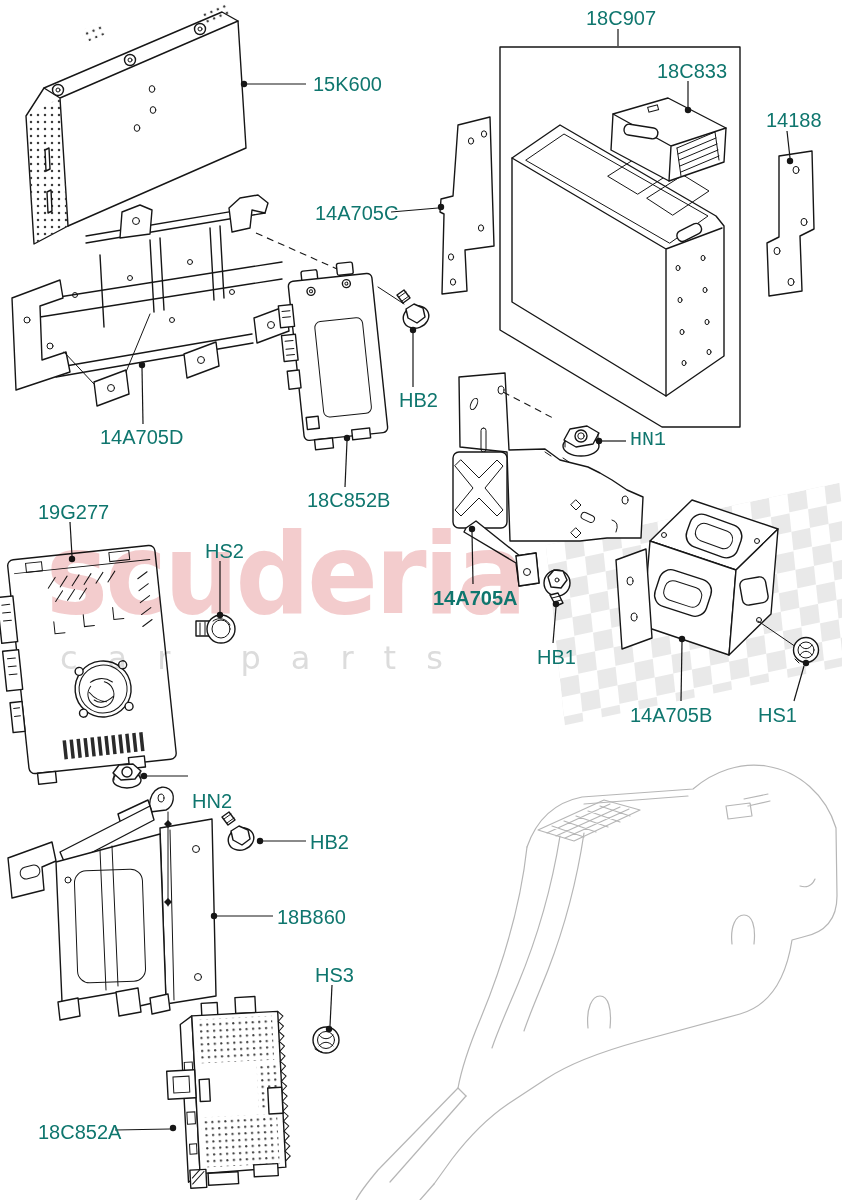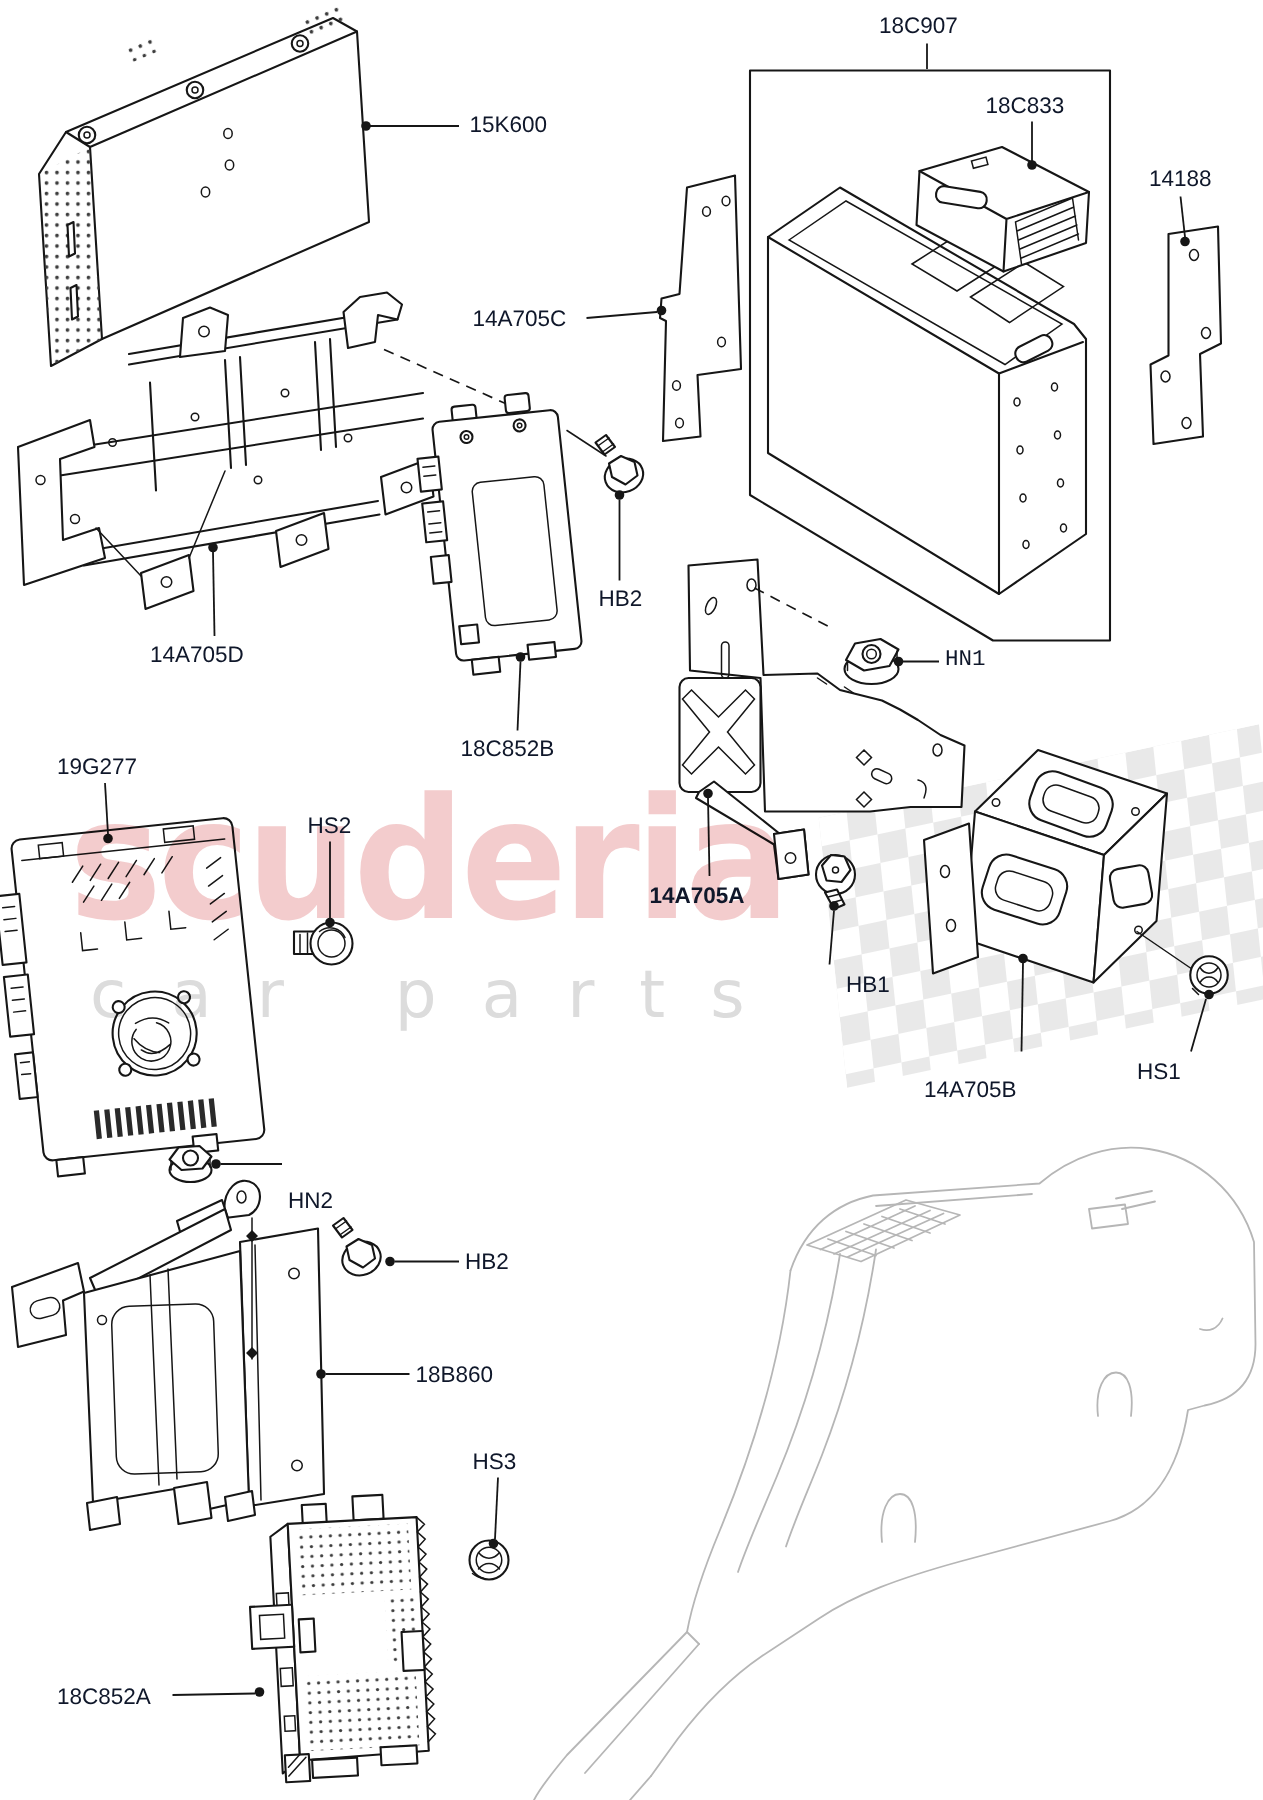--- a/index.html
+++ b/index.html
@@ -14,22 +14,22 @@
   #art .thin{stroke:#161616;stroke-width:1;fill:none;stroke-linecap:round}
   #art .lead{stroke:#161616;stroke-width:1.2;fill:none}
   #art .dash{stroke:#161616;stroke-width:1.1;fill:none;stroke-dasharray:7 5}
   #art .ldot{fill:#161616;stroke:none}
   #art .pd{fill:#3c3c3c;stroke:none}
   #art .gry{stroke:#b6b6b6;stroke-width:1.2;fill:none;stroke-linejoin:round;stroke-linecap:round}
   .wm-brand{position:absolute;left:46px;top:518px;z-index:3;line-height:1;
     font-family:"DejaVu Sans",sans-serif;font-weight:700;font-size:112px;letter-spacing:-3px;
     color:rgba(214,85,89,.30);transform:scaleX(.93);transform-origin:left top;mix-blend-mode:multiply}
   .wm-sub{position:absolute;left:60px;top:642px;z-index:3;line-height:1;
-    font-family:"DejaVu Sans",sans-serif;font-size:44px;letter-spacing:30px;color:#dcdcdc;mix-blend-mode:multiply}
-  .callout{position:absolute;z-index:4;font-size:15px;line-height:20px;color:#0f172a;white-space:nowrap;cursor:pointer}
+    font-family:"DejaVu Sans",sans-serif;font-size:32px;letter-spacing:30px;color:#dcdcdc;mix-blend-mode:multiply}
+  .callout{position:absolute;z-index:4;font-size:20px;line-height:20px;color:#0f766e;white-space:nowrap;cursor:pointer}
 </style>
 </head>
 <body>
 
 <div id="stage">
 
   <div class="checker"></div>
 
   <svg id="art" width="842" height="1200" viewBox="0 0 842 1200">
     <defs>
@@ -370,21 +370,21 @@
   <div class="callout" style="left: 657px; top: 61px;">18C833</div>
   <div class="callout" style="left: 766px; top: 110px;">14188</div>
   <div class="callout" style="left: 315px; top: 203px;">14A705C</div>
   <div class="callout" style="left: 100px; top: 427px;">14A705D</div>
   <div class="callout" style="left: 307px; top: 490px;">18C852B</div>
   <div class="callout" style="left: 399px; top: 390px;">HB2</div>
   <div class="callout" style="left: 630px; top: 430px; font-family: Liberation Mono, monospace;">HN1</div>
   <div class="callout" style="left: 38px; top: 502px;">19G277</div>
   <div class="callout" style="left: 205px; top: 541px;">HS2</div>
   <div class="callout" style="left: 433px; top: 588px; font-weight: bold;">14A705A</div>
-  <div class="callout" style="left: 564px; top: 647px;">HB1</div>
-  <div class="callout" style="left: 616px; top: 705px; margin-top: 12px;">14A705B</div>
+  <div class="callout" style="left: 537px; top: 647px;">HB1</div>
+  <div class="callout" style="left: 630px; top: 705px;">14A705B</div>
   <div class="callout" style="left: 758px; top: 705px;">HS1</div>
   <div class="callout" style="left: 192px; top: 791px;">HN2</div>
   <div class="callout" style="left: 310px; top: 832px;">HB2</div>
   <div class="callout" style="left: 277px; top: 907px;">18B860</div>
   <div class="callout" style="left: 315px; top: 965px;">HS3</div>
   <div class="callout" style="left: 38px; top: 1122px;">18C852A</div>
 </div>
 
 </body></html>

